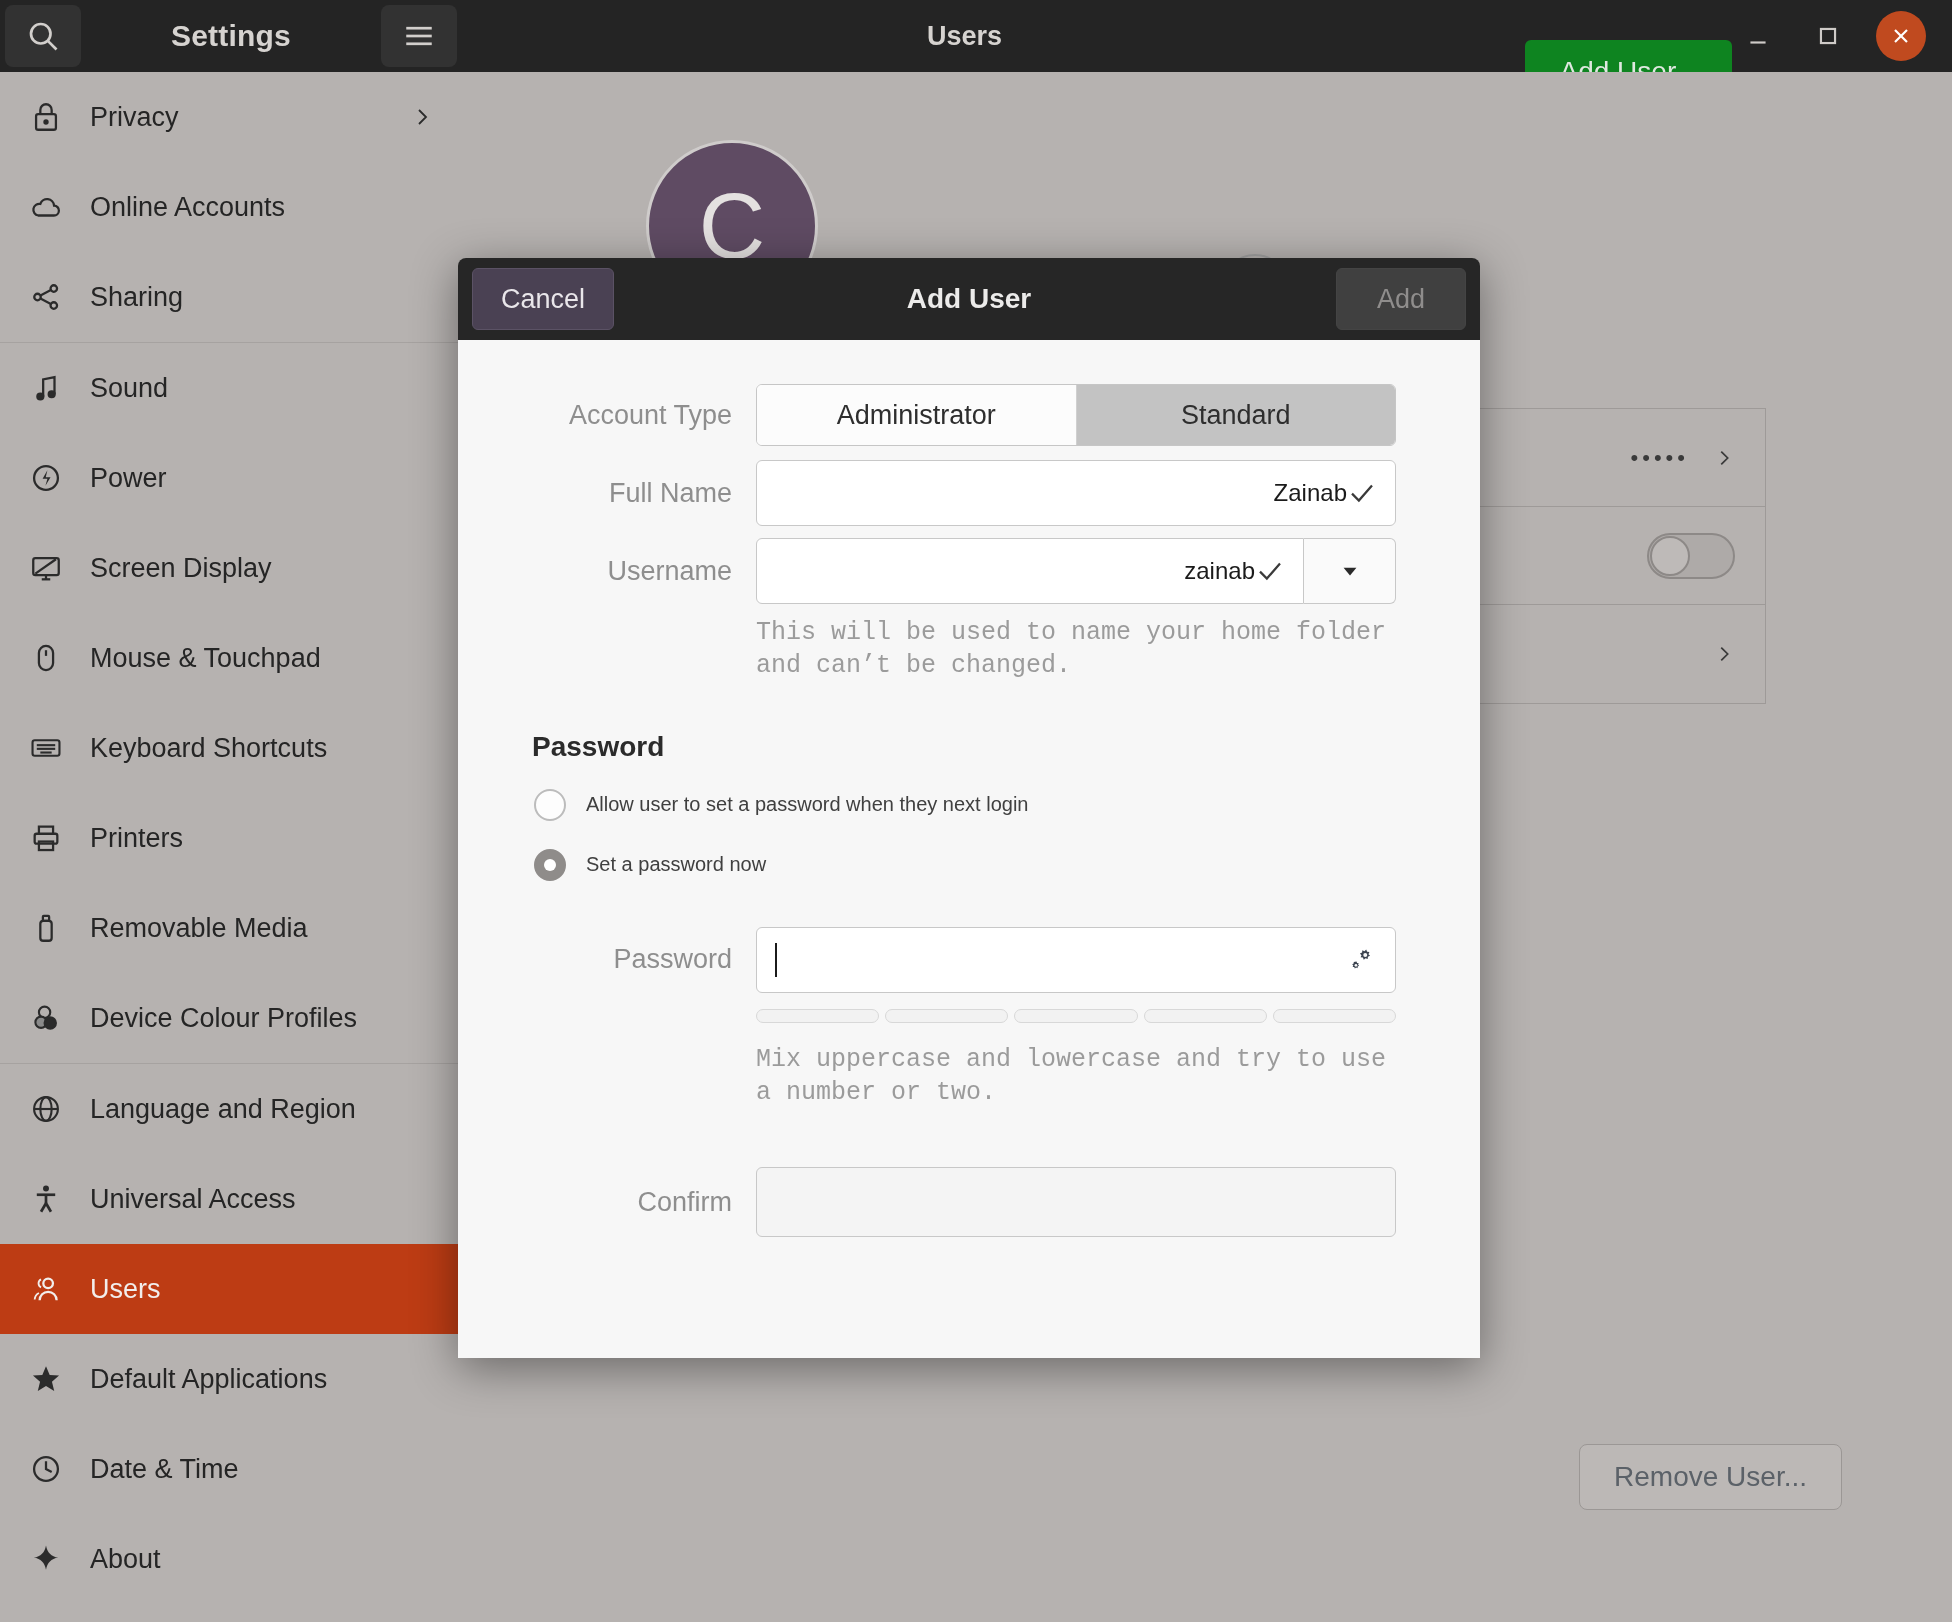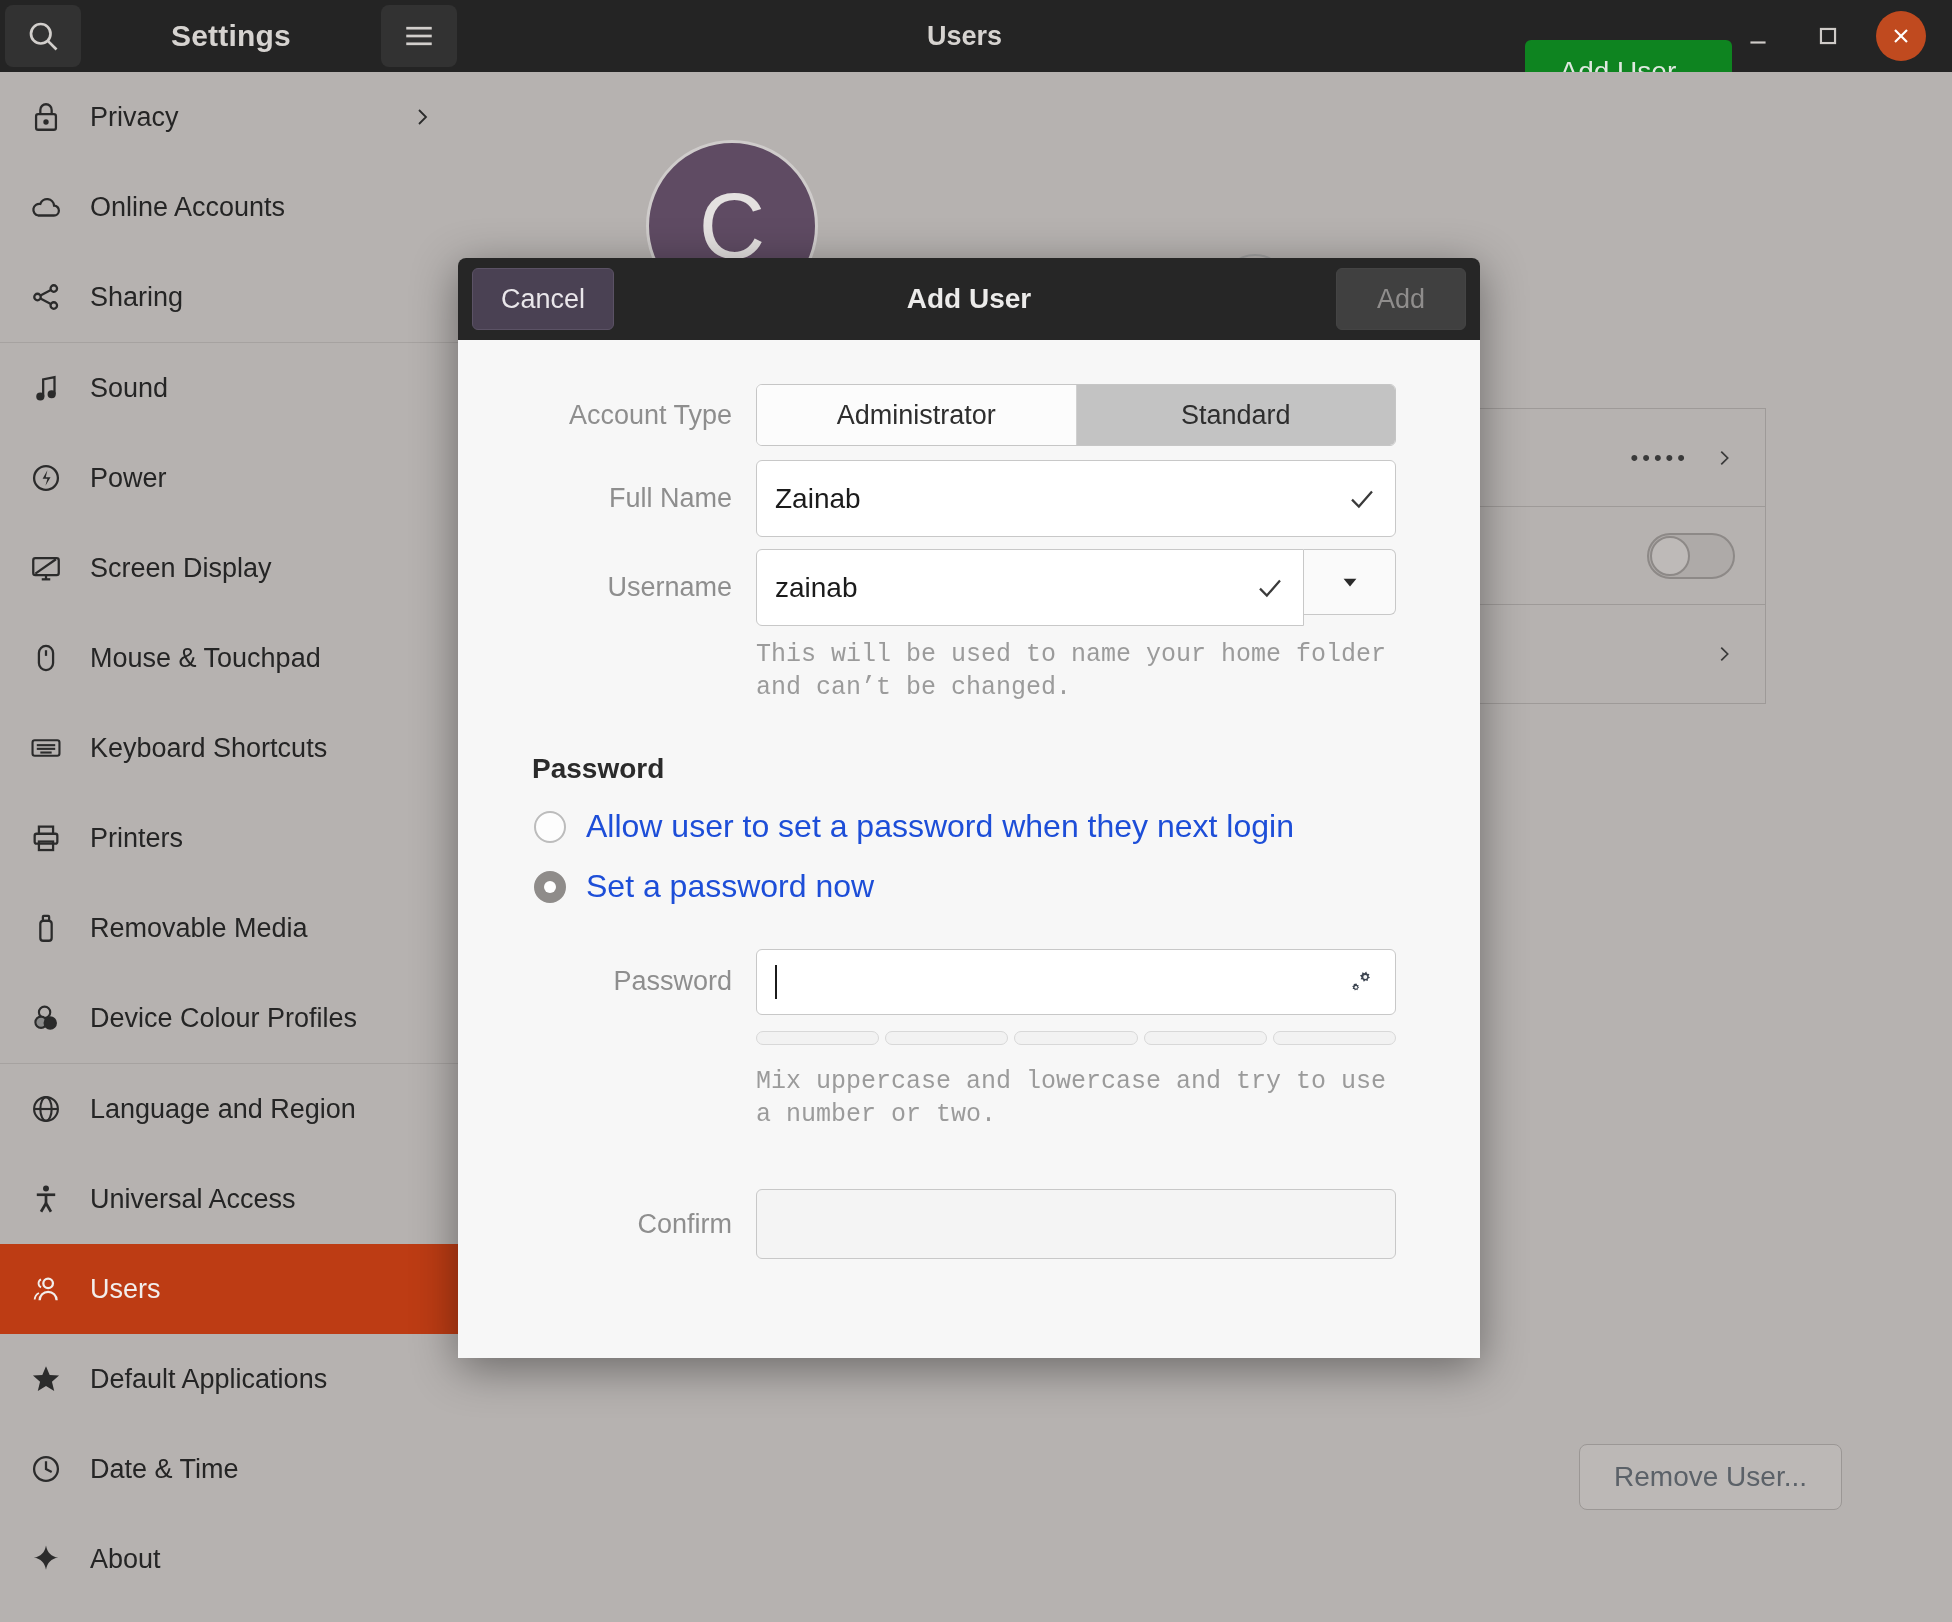--- a/index.html
+++ b/index.html
@@ -195,24 +195,24 @@
     background: #fff;
   }
   .seg {
     flex: 1; display: flex; align-items: center; justify-content: center;
     font-size: 27px; color: #2e2e2e; background: #fcfcfc;
   }
   .seg.active { background: #c3c3c3; }
   .seg + .seg { border-left: 1px solid #d0d0d0; }
 
   .textfield {
-    height: 77px; width: 640px; background: #fff;
+    height: 66px; width: 640px; background: #fff;
     border: 1px solid #c8c8c8; border-radius: 6px;
     display: flex; align-items: center; padding: 0 18px;
-    font-size: 28px; color: #1b1b1b;
+    font-size: 24px; color: #1b1b1b; text-align: right;
   }
   .textfield .val { flex: 1; }
   .check svg { width: 30px; height: 30px; color: #3a3a3a; }
 
   .combo { display: flex; width: 640px; }
   .combo .textfield { width: 548px; border-radius: 6px 0 0 6px; }
   .combo .drop {
     width: 92px; height: 66px; background: #fafafa;
     border: 1px solid #c8c8c8; border-left: none; border-radius: 0 6px 6px 0;
     display: flex; align-items: center; justify-content: center;
@@ -236,21 +236,21 @@
   .radio {
     width: 32px; height: 32px; border-radius: 50%;
     border: 2px solid #bcbcbc; background: #fdfdfd;
     display: flex; align-items: center; justify-content: center;
     min-width: 32px;
   }
   .radio.checked { background: #8f8c8a; border-color: #8f8c8a; }
   .radio.checked::after {
     content: ""; width: 12px; height: 12px; border-radius: 50%; background: #fff;
   }
-  .radio-label { font-size: 32px; color: #1d4ed8; }
+  .radio-label { font-size: 20px; color: #404040; }
 
   .pw-field {
     height: 66px; width: 640px; background: #fff;
     border: 1px solid #c8c8c8; border-radius: 6px;
     display: flex; align-items: center; padding: 0 18px;
     position: relative;
   }
   .caret { width: 2px; height: 34px; background: #1b1b1b; }
   .gear-ic { margin-left: auto; color: #3c4450; }
   .gear-ic svg { width: 32px; height: 32px; }

